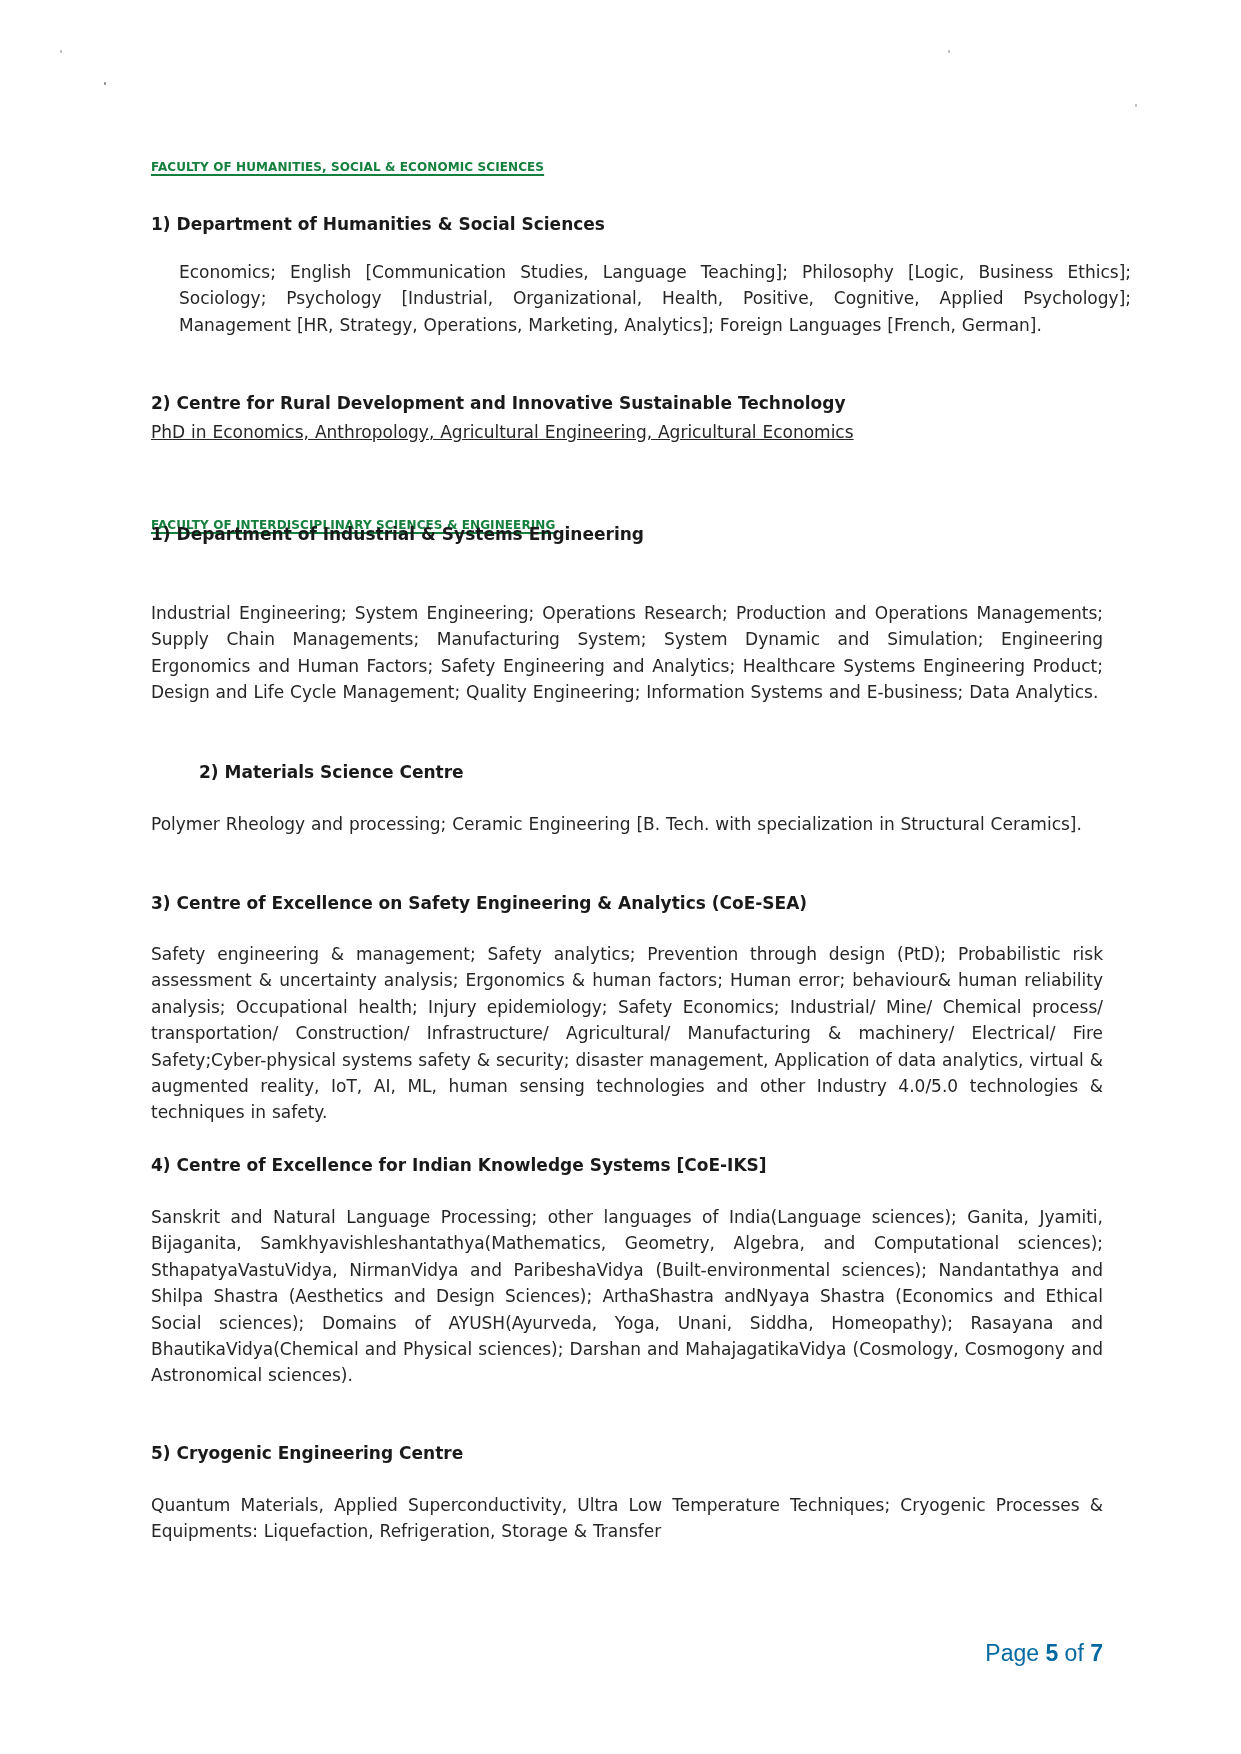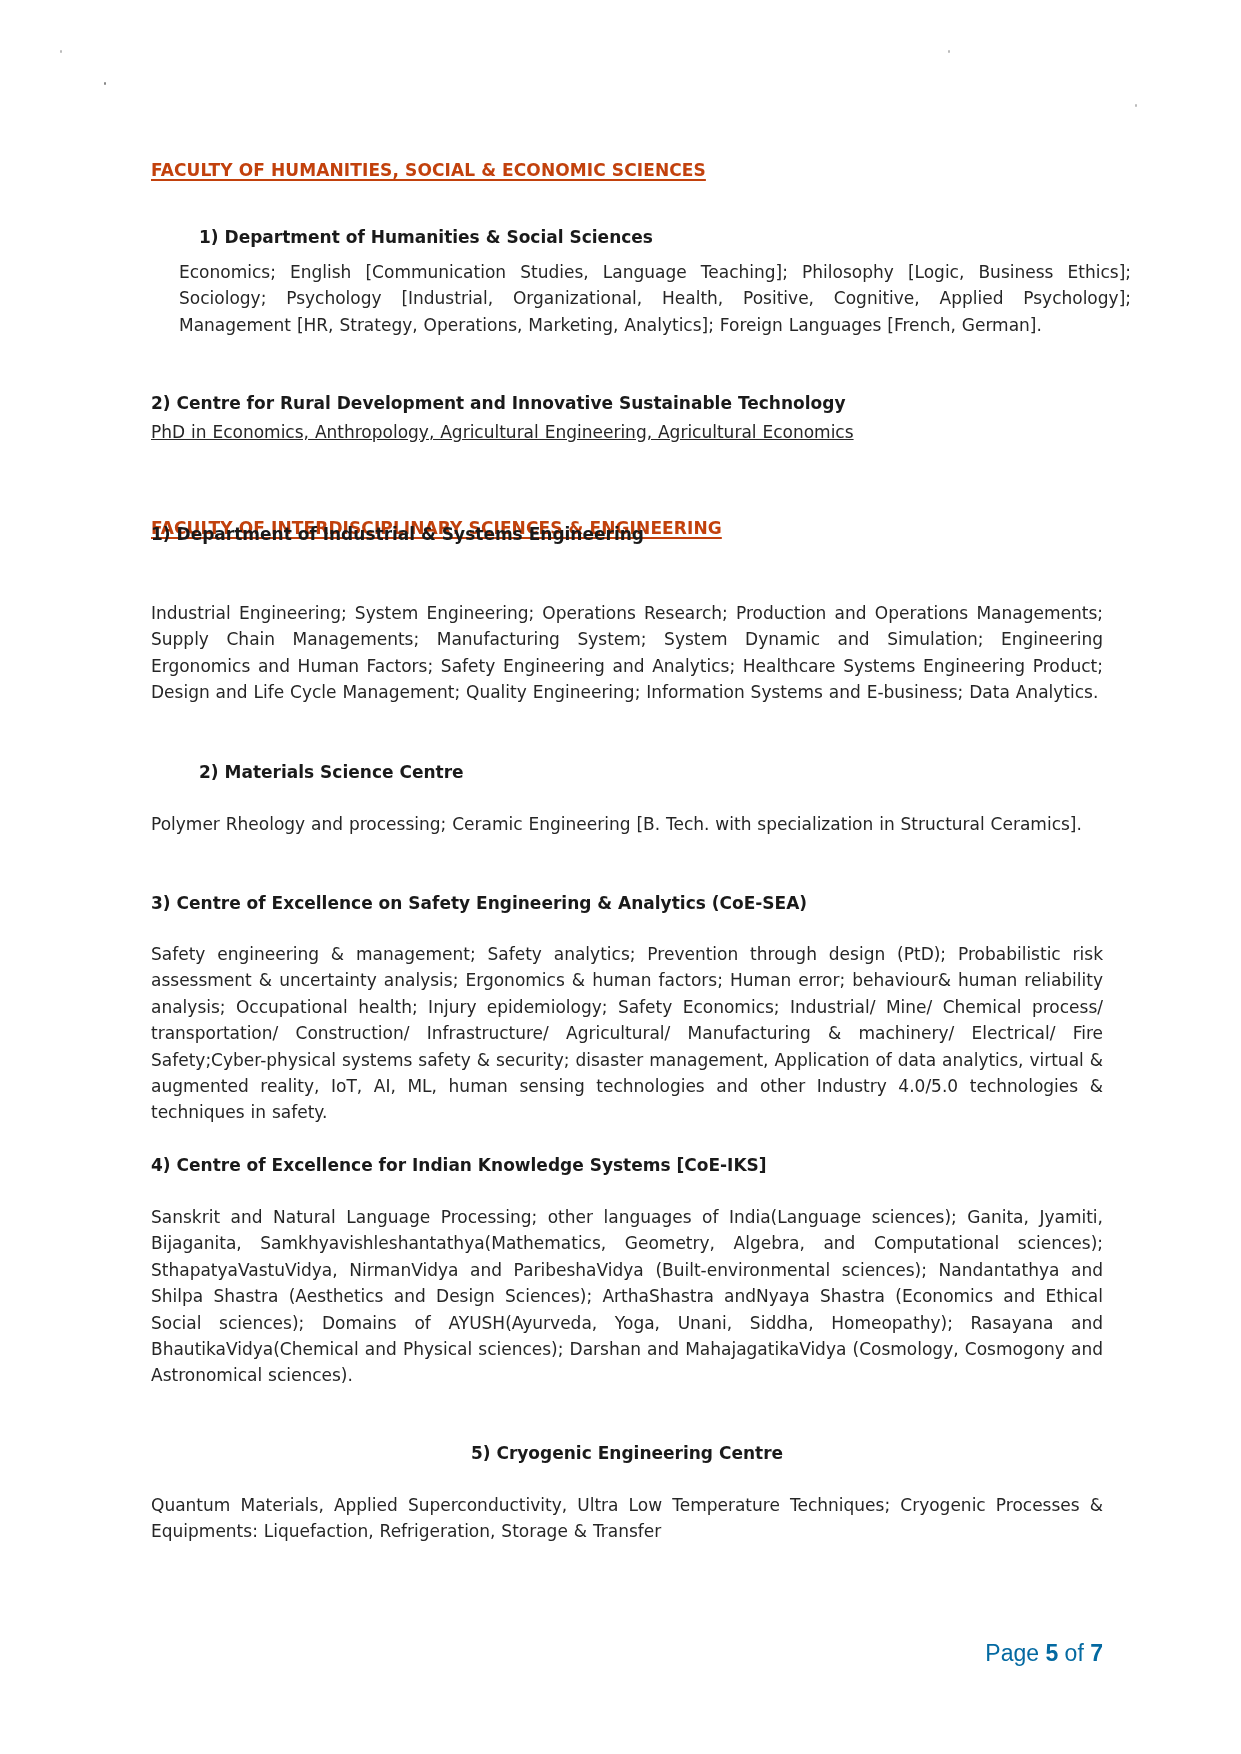--- a/index.html
+++ b/index.html
@@ -1,50 +1,50 @@
 <!DOCTYPE html>
 <html><head>
 <meta charset="utf-8">
 <style>
   html, body { margin:0; padding:0; background:#ffffff; }
   body { width:1241px; height:1754px; position:relative; overflow:hidden; color:#1e1e1e; font-family:"DejaVu Sans", sans-serif; }
   .blk { position:absolute; left:151px; width:952px; }
-  .faculty { font-weight:bold; font-size:17px; text-decoration:underline; text-decoration-thickness:2px; text-underline-offset:3px; letter-spacing:0.1px; color:#c2410c; white-space:nowrap; }
+  .faculty { font-weight:bold; font-size:12px; text-decoration:underline; text-decoration-thickness:2px; text-underline-offset:3px; letter-spacing:0.1px; color:#15803d; white-space:nowrap; }
   .dept { font-weight:bold; font-size:17px; color:#1a1a1a; white-space:nowrap; }
   .body { font-size:17px; line-height:26.4px; text-align:justify; color:#262626; word-spacing:0.5px; }
   .footer { position:absolute; right:138px; top:1640px; font-family:"Liberation Sans", sans-serif; font-size:23px; color:#0369a1; white-space:nowrap; }
   .footer b { font-weight:bold; }
   .speck { position:absolute; width:2px; height:3px; background:#bbb; border-radius:1px; }
 </style>
 </head>
 <body>
 
 <span class="speck" style="left:60px;top:50px;"></span>
 <span class="speck" style="left:104px;top:82px;background:#888;"></span>
 <span class="speck" style="left:948px;top:50px;"></span>
 <span class="speck" style="left:1135px;top:104px;"></span>
 
 <div class="blk faculty" style="top:160px;">FACULTY OF HUMANITIES, SOCIAL &amp; ECONOMIC SCIENCES</div>
 
-<div class="blk dept" style="top:227px;margin-left:48px;">1) Department of Humanities &amp; Social Sciences</div>
+<div class="blk dept" style="top:214px;">1) Department of Humanities &amp; Social Sciences</div>
 <div class="blk body" style="top:259px;margin-left:28px;">Economics; English [Communication Studies, Language Teaching]; Philosophy [Logic, Business Ethics]; Sociology; Psychology [Industrial, Organizational, Health, Positive, Cognitive, Applied Psychology]; Management [HR, Strategy, Operations, Marketing, Analytics]; Foreign Languages [French, German].</div>
 
 <div class="blk dept" style="top:393px;">2) Centre for Rural Development and Innovative Sustainable Technology</div>
 <div class="blk body" style="top:419px;text-decoration:underline;">PhD in Economics, Anthropology, Agricultural Engineering, Agricultural Economics</div>
 
 <div class="blk faculty" style="top:518px;">FACULTY OF INTERDISCIPLINARY SCIENCES &amp; ENGINEERING</div>
 
 <div class="blk dept" style="top:524px;">1) Department of Industrial &amp; Systems Engineering</div>
 <div class="blk body" style="top:600px;">Industrial Engineering; System Engineering; Operations Research; Production and Operations Managements; Supply Chain Managements; Manufacturing System; System Dynamic and Simulation; Engineering Ergonomics and Human Factors; Safety Engineering and Analytics; Healthcare Systems Engineering Product; Design and Life Cycle Management; Quality Engineering; Information Systems and E-business; Data Analytics.</div>
 
 <div class="blk dept" style="top:762px;margin-left:48px;">2) Materials Science Centre</div>
 <div class="blk body" style="top:811px;">Polymer Rheology and processing; Ceramic Engineering [B. Tech. with specialization in Structural Ceramics].</div>
 
 <div class="blk dept" style="top:893px;">3) Centre of Excellence on Safety Engineering &amp; Analytics (CoE-SEA)</div>
 <div class="blk body" style="top:941px;">Safety engineering &amp; management; Safety analytics; Prevention through design (PtD); Probabilistic risk assessment &amp; uncertainty analysis;  Ergonomics &amp; human factors; Human error; behaviour&amp; human reliability analysis; Occupational health; Injury epidemiology; Safety Economics; Industrial/ Mine/ Chemical process/ transportation/ Construction/ Infrastructure/ Agricultural/  Manufacturing &amp; machinery/ Electrical/ Fire Safety;Cyber-physical systems safety &amp; security; disaster management, Application of data analytics, virtual &amp; augmented reality, IoT, AI, ML, human sensing technologies and other Industry 4.0/5.0 technologies &amp; techniques in safety.</div>
 
 <div class="blk dept" style="top:1155px;">4) Centre of Excellence for Indian Knowledge Systems [CoE-IKS]</div>
 <div class="blk body" style="top:1204px;">Sanskrit and Natural Language Processing; other languages of India(Language sciences);  Ganita, Jyamiti, Bijaganita, Samkhyavishleshantathya(Mathematics, Geometry, Algebra, and Computational sciences); SthapatyaVastuVidya, NirmanVidya and ParibeshaVidya (Built-environmental sciences); Nandantathya and Shilpa Shastra (Aesthetics and Design Sciences); ArthaShastra andNyaya Shastra (Economics and Ethical Social sciences); Domains of AYUSH(Ayurveda, Yoga, Unani, Siddha, Homeopathy); Rasayana and BhautikaVidya(Chemical and Physical sciences); Darshan and MahajagatikaVidya (Cosmology, Cosmogony and Astronomical sciences).</div>
 
-<div class="blk dept" style="top:1443px;text-align:center;">5) Cryogenic Engineering Centre</div>
+<div class="blk dept" style="top:1443px;">5) Cryogenic Engineering Centre</div>
 <div class="blk body" style="top:1492px;">Quantum Materials, Applied Superconductivity, Ultra Low Temperature Techniques; Cryogenic Processes &amp; Equipments: Liquefaction, Refrigeration, Storage &amp; Transfer</div>
 
 <div class="footer"><span style="white-space: pre;">Page </span><b>5</b><span style="white-space: pre;"> of </span><b>7</b></div>
 
 </body></html>

